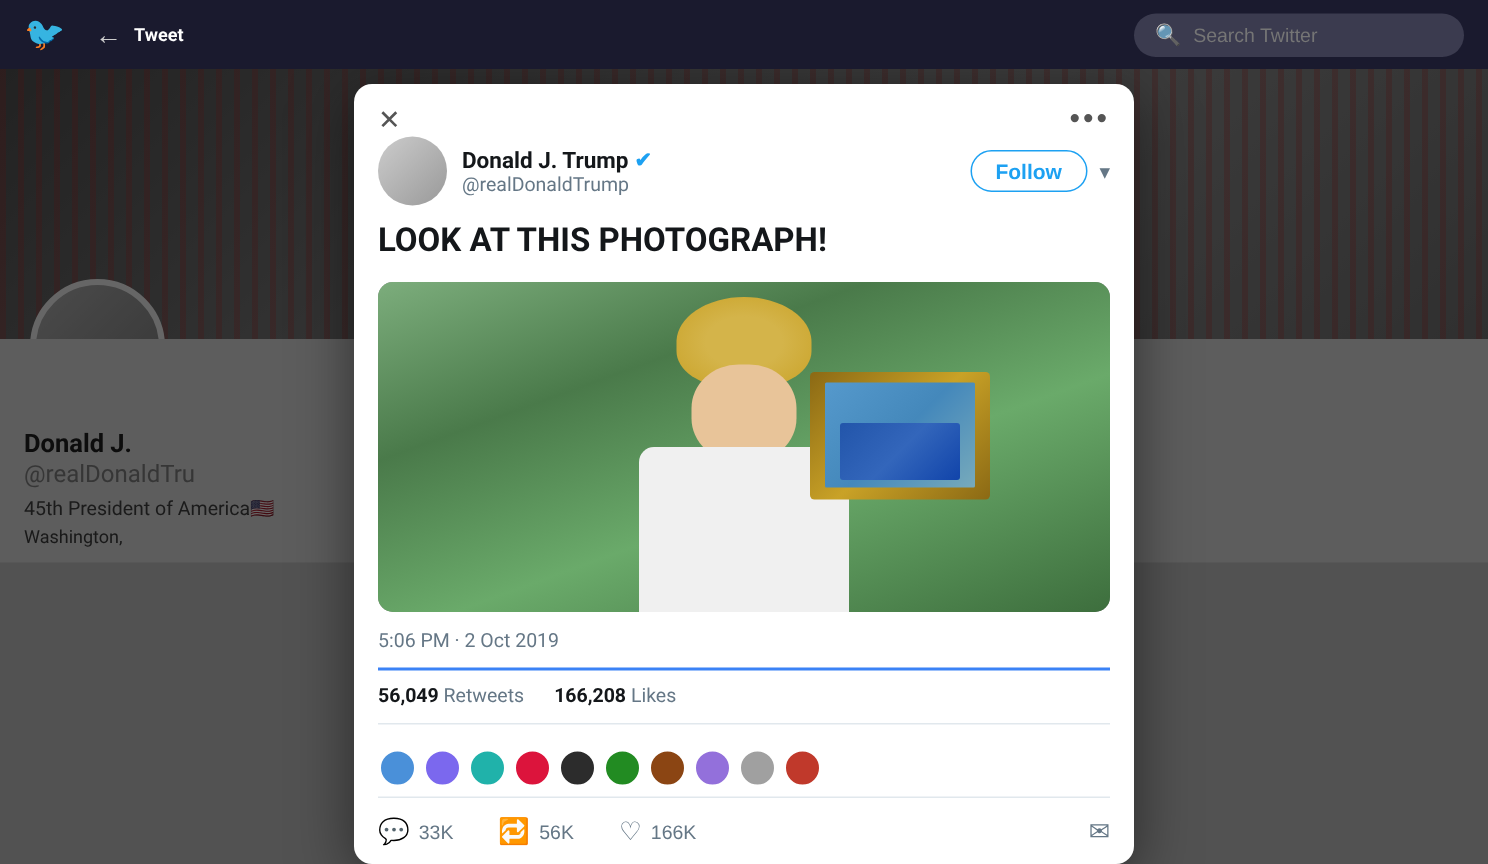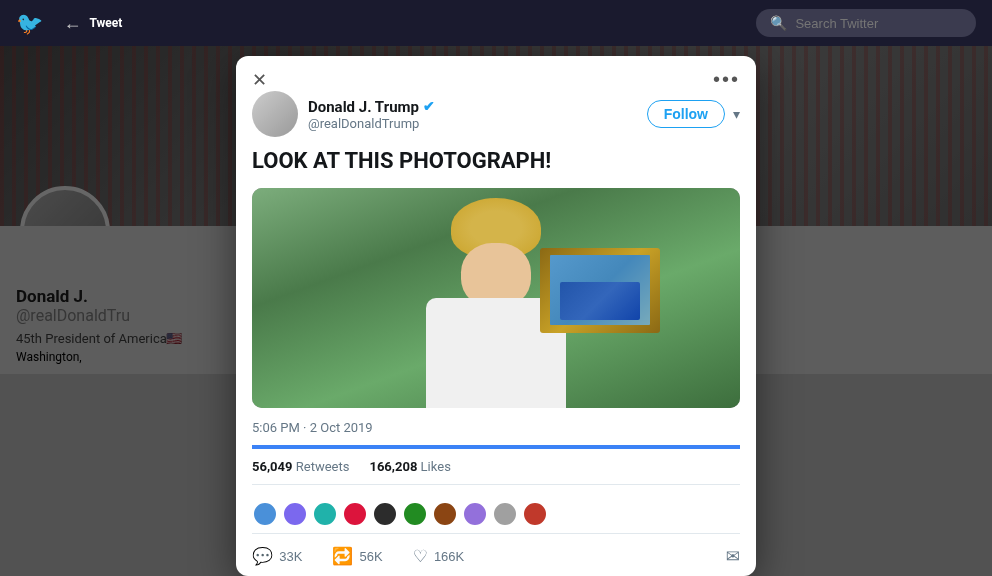--- a/index.html
+++ b/index.html
@@ -117,21 +117,21 @@
       background: linear-gradient(135deg, #bbb, #888);
       overflow: hidden;
     }
     .profile-info {
       padding: 60px 16px 10px;
       background: #e8e8e8;
     }
     .profile-name { font-weight: bold; font-size: 17px; color: #222; }
     .profile-handle { color: #888; font-size: 16px; }
     .profile-bio { font-size: 13px; color: #444; margin-top: 6px; }
-    .profile-meta { font-size: 12px; color: #000000; margin-top: 4px; }
+    .profile-meta { font-size: 12px; color: #404040; margin-top: 4px; }
 
     
     .modal-dialog {
       background: #fff;
       border-radius: 12px;
       width: 520px;
       max-height: 520px;
       margin-top: 10px;
       overflow-y: auto;
       position: relative;
@@ -325,21 +325,21 @@
     .tweet-meta-time {
       font-size: 13px;
       color: #657786;
       margin-bottom: 10px;
     }
 
     .tweet-stats {
       display: flex;
       gap: 20px;
       padding: 10px 0;
-      border-top: 4px solid #3b82f6;
+      border-top: 2px solid #3b82f6;
       border-bottom: 1px solid #e1e8ed;
       margin-bottom: 10px;
     }
     .tweet-stat-item {
       font-size: 13px;
       color: #14171a;
     }
     .tweet-stat-item strong { font-weight: bold; }
     .tweet-stat-item span { color: #657786; }
 

